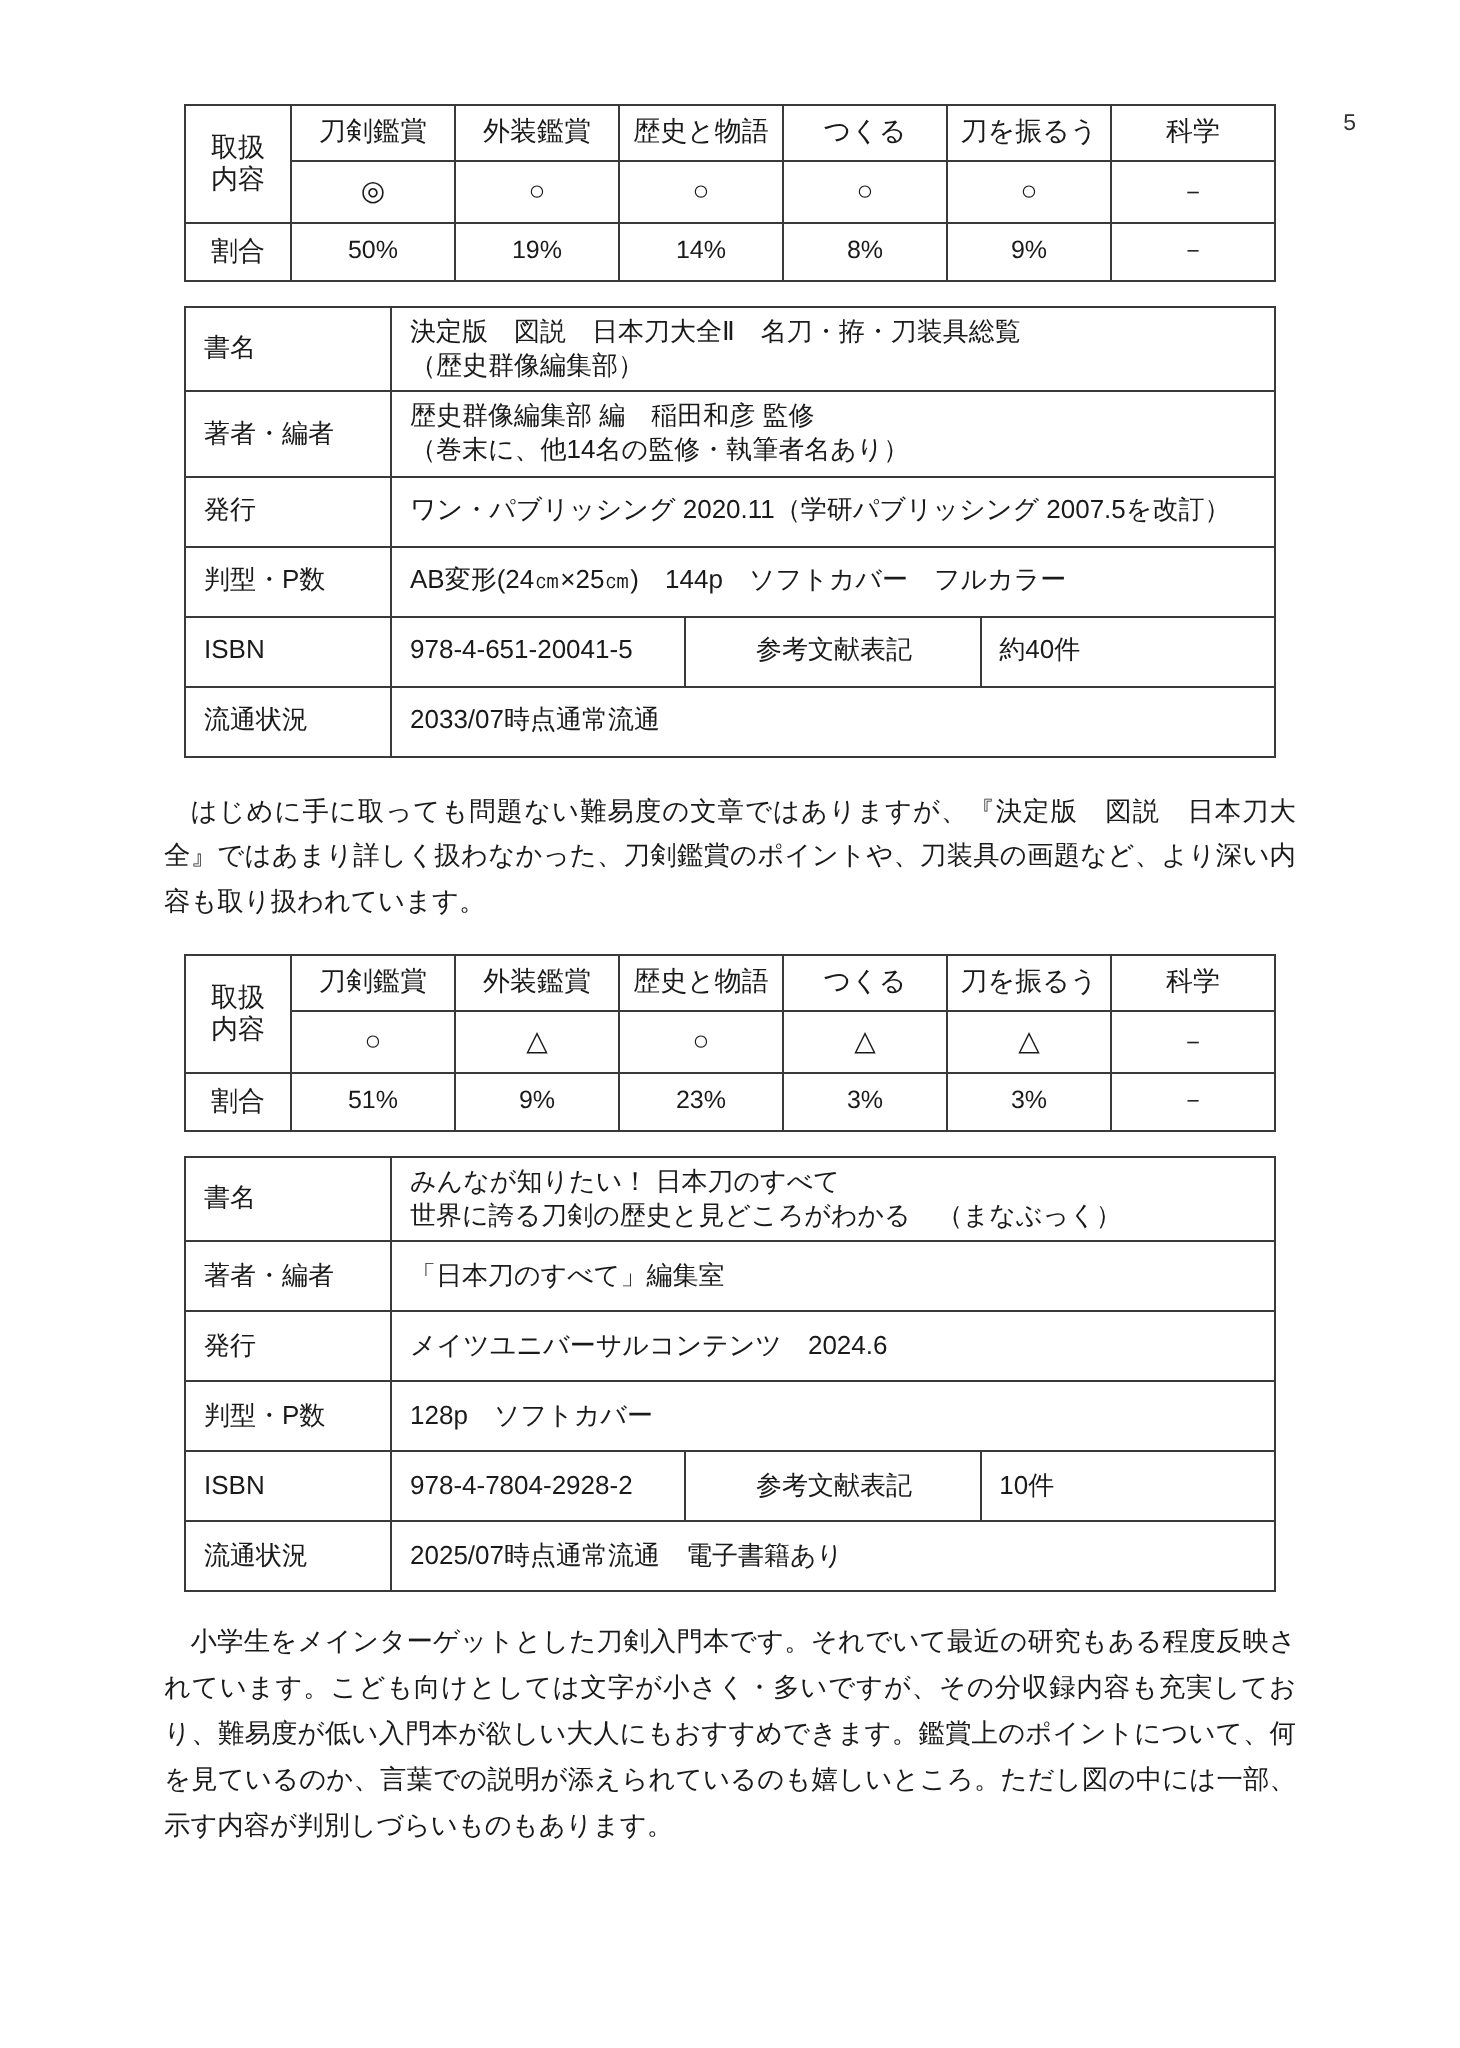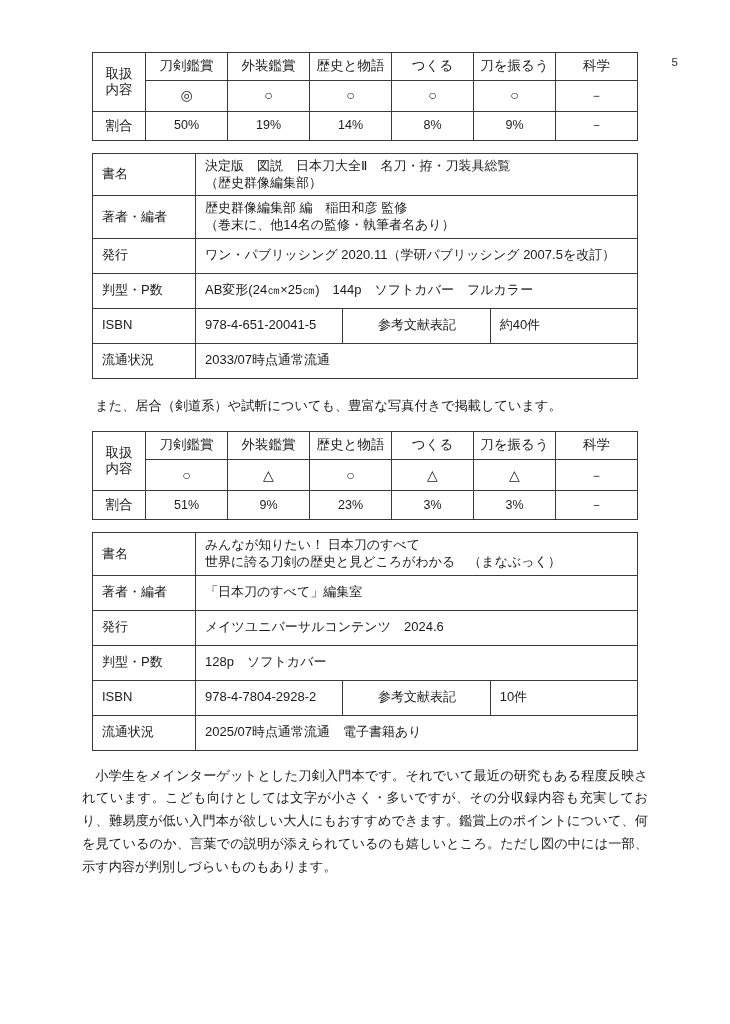--- a/index.html
+++ b/index.html
@@ -220,21 +220,21 @@
         <tr class="short">
           <td class="label">流通状況</td>
           <td class="value" colspan="3">2033/07時点通常流通</td>
         </tr>
       </tbody>
     </table>
 
     <div class="spacer-16"></div>
 
     <div class="para-block">
-      <p class="para">また、居合（剣道系）や試斬についても、豊富な写真付きで掲載しています。</p>
+      <p class="para">はじめに手に取っても問題ない難易度の文章ではありますが、『決定版　図説　日本刀大全』ではあまり詳しく扱わなかった、刀剣鑑賞のポイントや、刀装具の画題など、より深い内容も取り扱われています。</p>
     </div>
 
     <div class="spacer-14"></div>
 
     <table class="coverage-table">
       <tbody>
         <tr>
           <td class="rowlabel" rowspan="2">
             <div>取扱</div>
             <div>内容</div>

